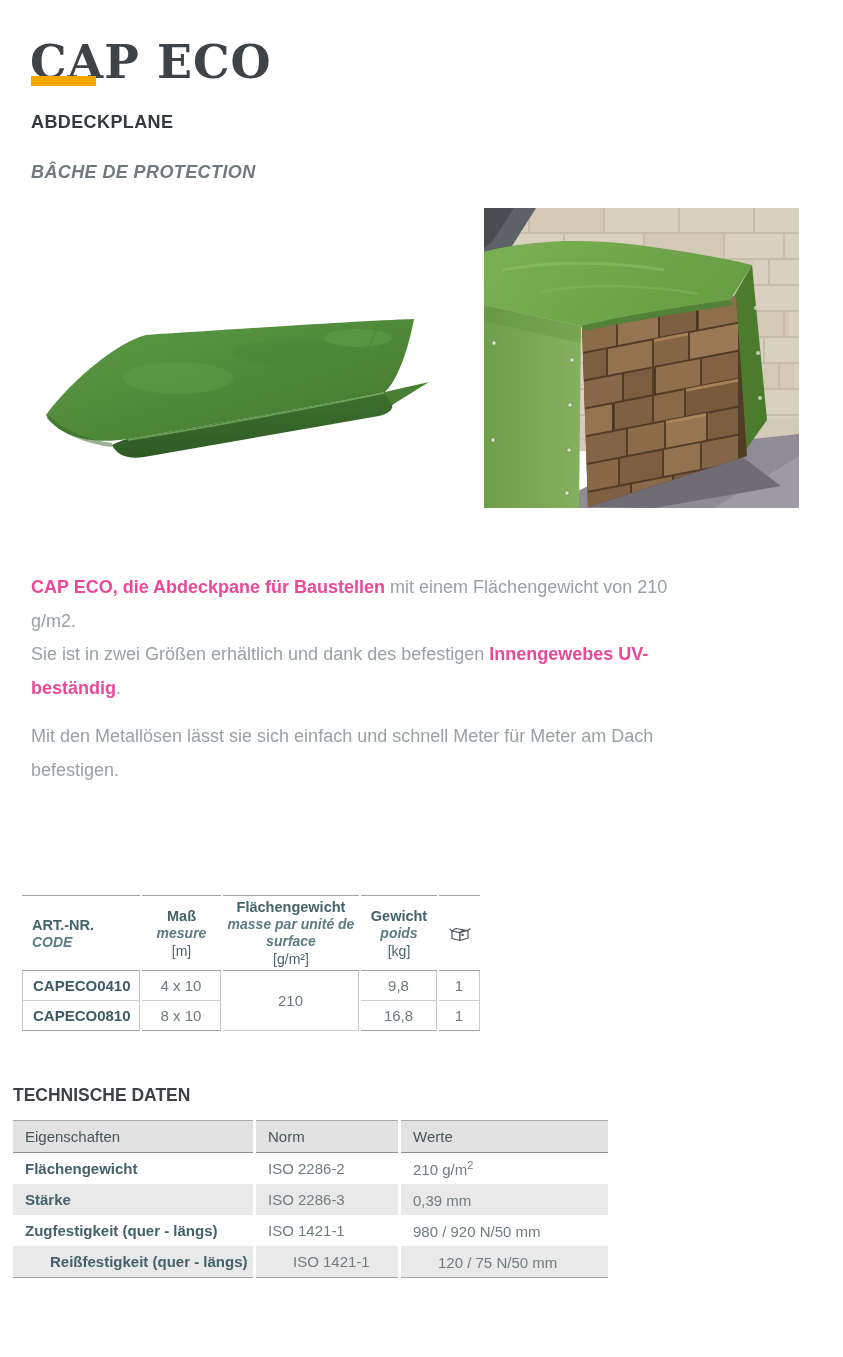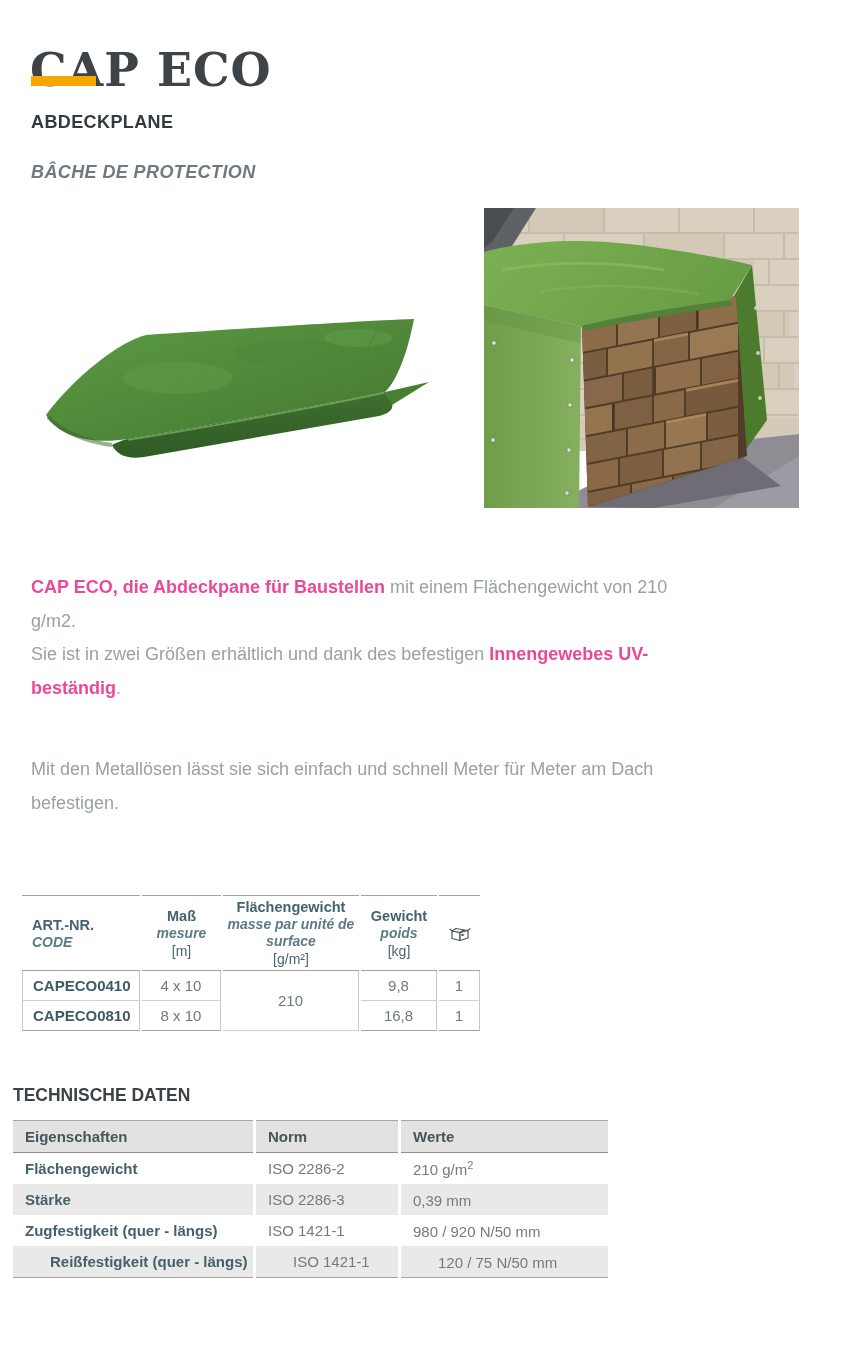--- a/index.html
+++ b/index.html
@@ -1,32 +1,32 @@
 <!DOCTYPE html>
 <html><head>
 <meta charset="utf-8">
 <style>
   html,body{margin:0;padding:0;}
   body{
     width:843px;height:1357px;position:relative;background:#ffffff;
     font-family:"Liberation Sans",sans-serif;overflow:hidden;
   }
   .page-title{
-    position:absolute;left:30px;top:12px;
+    position:absolute;left:30px;top:4px;
     font-family:"DejaVu Serif",serif;font-weight:700;font-size:46px;
     color:#3e4347;letter-spacing:1px;
   }
   .accent-bar{position:absolute;left:31px;top:76px;width:65px;height:10px;background:#f6a800;}
   .sub-de{position:absolute;left:31px;top:112px;font-size:18px;font-weight:700;color:#333a3e;letter-spacing:.4px;}
   .sub-fr{position:absolute;left:31px;top:142px;font-size:18px;font-weight:700;font-style:italic;color:#6f797e;letter-spacing:.4px;margin-top:20px;}
   .img-tarp{position:absolute;left:28px;top:293px;}
   .img-photo{position:absolute;left:484px;top:208px;}
   .desc{position:absolute;left:31px;top:571px;width:648px;font-size:18px;line-height:33.5px;color:#99a1a5;}
   .desc p{margin:0;}
-  .desc p.second{margin-top:48px;}
+  .desc p.second{margin-top:15px;}
   .desc strong{color:#ec4899;font-weight:700;}
   
   .order-table{
     position:absolute;left:20px;top:895px;
     border-collapse:separate;border-spacing:2px 0;
     font-size:15px;color:#6f7a7e;table-layout:fixed;
   }
   .order-table th{
     font-weight:400;text-align:center;vertical-align:middle;height:70px;
     border-top:1px solid #a2a2a2;border-bottom:1px solid #a2a2a2;padding:2px 2px;
@@ -49,21 +49,21 @@
   .tech-heading{
     position:absolute;left:13px;top:1084px;font-size:19px;font-weight:700;
     color:#3d4246;transform:scaleX(.92);transform-origin:left center;white-space:nowrap;
   }
   .tech-table{
     position:absolute;left:10px;top:1120px;
     border-collapse:separate;border-spacing:3px 0;
     font-size:15px;color:#717c80;table-layout:fixed;
   }
   .tech-table th{
-    background:#e2e2e2;text-align:left;font-weight:700;color:#47545a;
+    background:#e2e2e2;text-align:left;font-weight:400;color:#47545a;
     height:27px;padding:2px 0 2px 12px;
     border-top:1px solid #a6a6a6;border-bottom:1px solid #8f8f8f;
   }
   .tech-table td{height:27px;padding:2px 0 2px 12px;}
   .tech-table tbody tr:nth-child(even) td{background:#e9e9e9;}
   .tech-table tbody tr:last-child td{border-bottom:1px solid #a6a6a6;padding-left:37px;}
   .tech-table td.prop{font-weight:700;color:#45616a;}
   .tech-table sup{font-size:11px;}
   .pack-icon{display:inline-block;vertical-align:middle;}
 </style>

